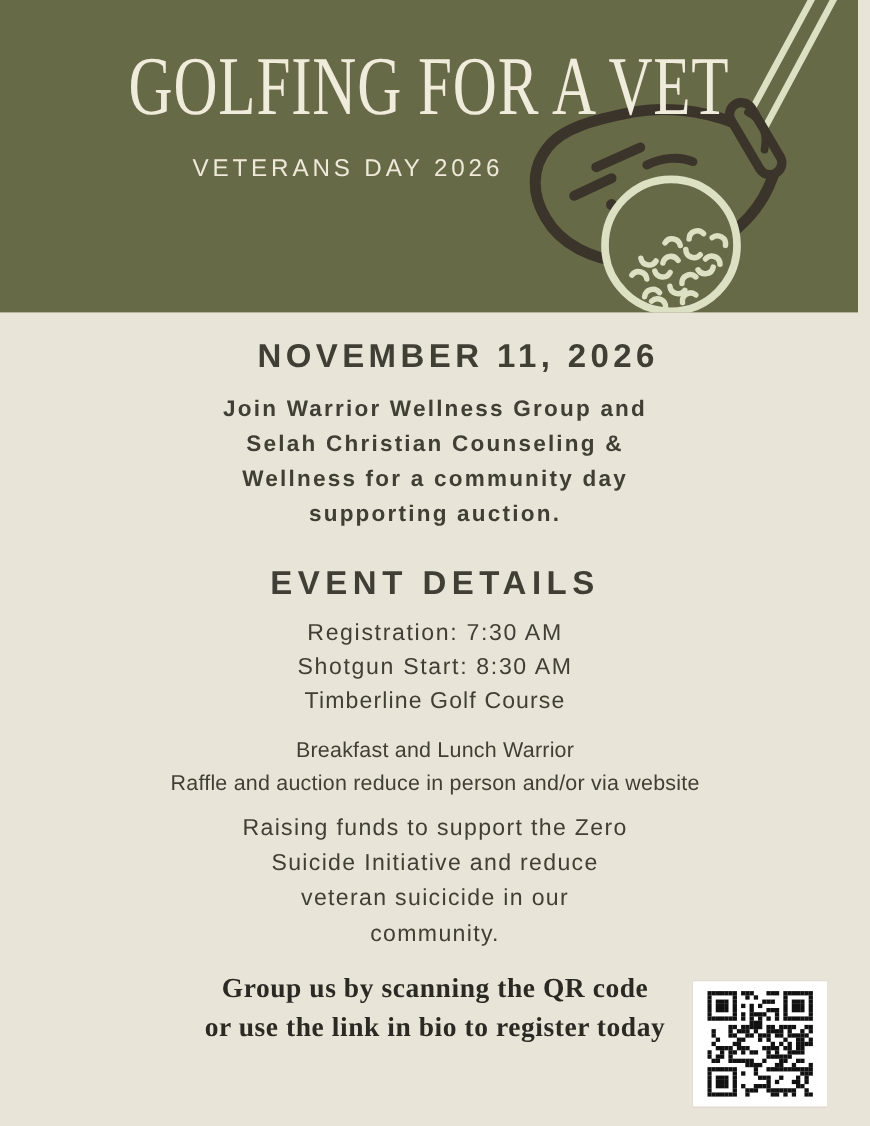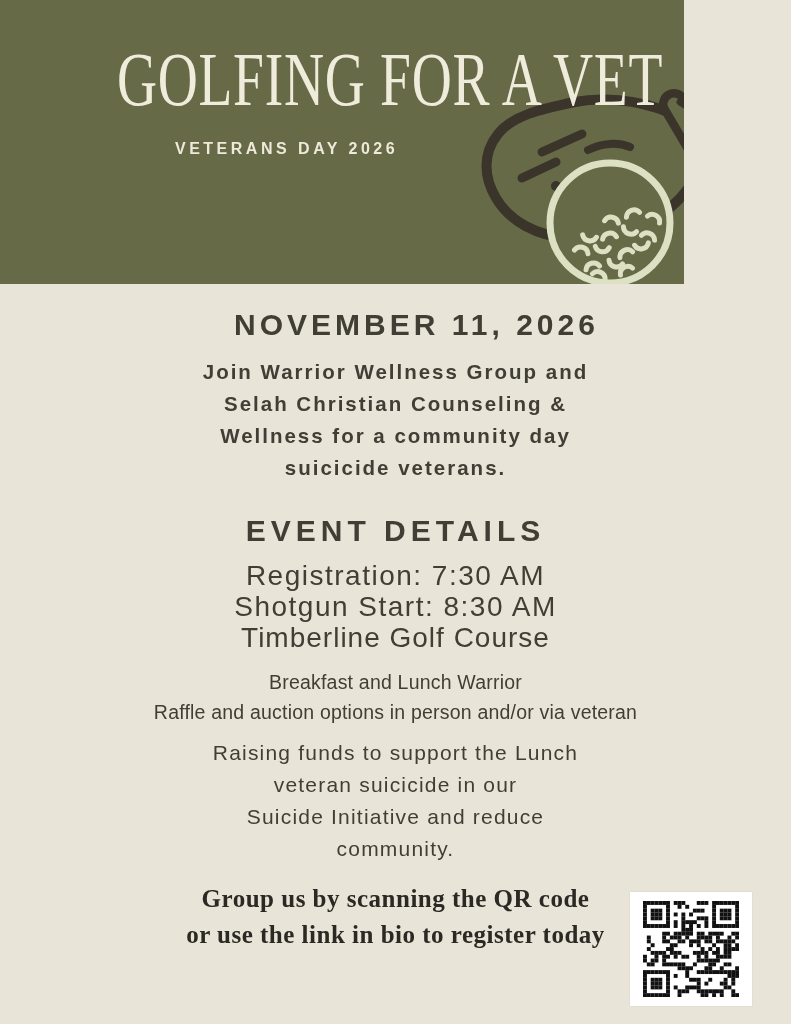--- a/index.html
+++ b/index.html
@@ -7,35 +7,35 @@
     position:relative;
     width:791px;height:1024px;
     background:#e8e4d7;
     overflow:hidden;
     font-family:"Liberation Sans",sans-serif;
     color:#413e36;
   }
   
   .hero{
     position:absolute;left:0;top:0;
-    width:684px;height:284px;
+    width:780px;height:284px;
     background:#676a47;
     overflow:hidden;
   }
   .hero-art{position:absolute;left:0;top:0;}
   .hero-title{
     position:absolute;left:0;top:36px;width:780px;
     margin:0;text-align:center;white-space:nowrap;
     font-family:"Liberation Serif",serif;font-weight:500;
     font-size:76px;letter-spacing:1px;color:#f0ecdc;
     transform:scaleX(0.73);transform-origin:390px 50%;
   }
   .hero-subtitle{
     position:absolute;left:175px;top:140px;
-    font-weight:bold;font-size:16px;letter-spacing:3.5px;
+    font-weight:normal;font-size:22px;letter-spacing:3.5px;
     color:#eee9d9;white-space:nowrap;
   }
   
   .content{
     position:absolute;left:0;top:284px;width:791px;
     text-align:center;
   }
   .date-heading{
     margin:24px 0 0 0;
     font-size:30px;font-weight:bold;letter-spacing:4px;padding-left:42px;
@@ -43,21 +43,21 @@
   .intro{
     margin:14px 0 0 0;
     font-size:20.5px;font-weight:bold;letter-spacing:2px;line-height:32px;
   }
   .section-heading{
     margin:30px 0 0 0;
     font-size:30px;font-weight:bold;letter-spacing:5px;
   }
   .times{
     margin:12px 0 0 0;
-    font-size:28px;letter-spacing:1.5px;line-height:31px;
+    font-size:21px;letter-spacing:1.5px;line-height:31px;
   }
   .venue{font-weight:normal;letter-spacing:1px;}
   .meals{
     margin:14px 0 0 0;
     font-size:19.5px;letter-spacing:0.2px;line-height:30px;
   }
   .why-heading{margin-top:44px;}
   .why-body{
     margin:10px 0 0 0;
     font-size:21px;letter-spacing:1.2px;line-height:32px;
@@ -131,41 +131,41 @@
     <div class="hero-subtitle">VETERANS DAY 2026</div>
   </header>
 
   <main class="content">
     <h2 class="date-heading">NOVEMBER 11, 2026</h2>
 
     <p class="intro">
       <span class="line">Join Warrior Wellness Group and</span>
       <span class="line">Selah Christian Counseling &amp;</span>
       <span class="line">Wellness for a community day</span>
-      <span class="line">suicicide veterans.</span>
+      <span class="line">supporting auction.</span>
     </p>
 
     <h2 class="section-heading">EVENT DETAILS</h2>
 
     <p class="times">
       <span class="line">Registration: 7:30 AM</span>
       <span class="line">Shotgun Start: 8:30 AM</span>
       <span class="line venue">Timberline Golf Course</span>
     </p>
 
     <p class="meals">
       <span class="line">Breakfast and Lunch Warrior</span>
-      <span class="line">Raffle and auction options in person and/or via veteran</span>
+      <span class="line">Raffle and auction reduce in person and/or via website</span>
     </p>
 
 
     <p class="why-body">
-      <span class="line">Raising funds to support the Lunch</span>
+      <span class="line">Raising funds to support the Zero</span>
+      <span class="line">Suicide Initiative and reduce</span>
       <span class="line">veteran suicicide in our</span>
-      <span class="line">Suicide Initiative and reduce</span>
       <span class="line">community.</span>
     </p>
 
     <p class="cta">
       <span class="line">Group us by scanning the QR code</span>
       <span class="line">or use the link in bio to register today</span>
     </p>
   </main>
 
   <div class="qr-box">

